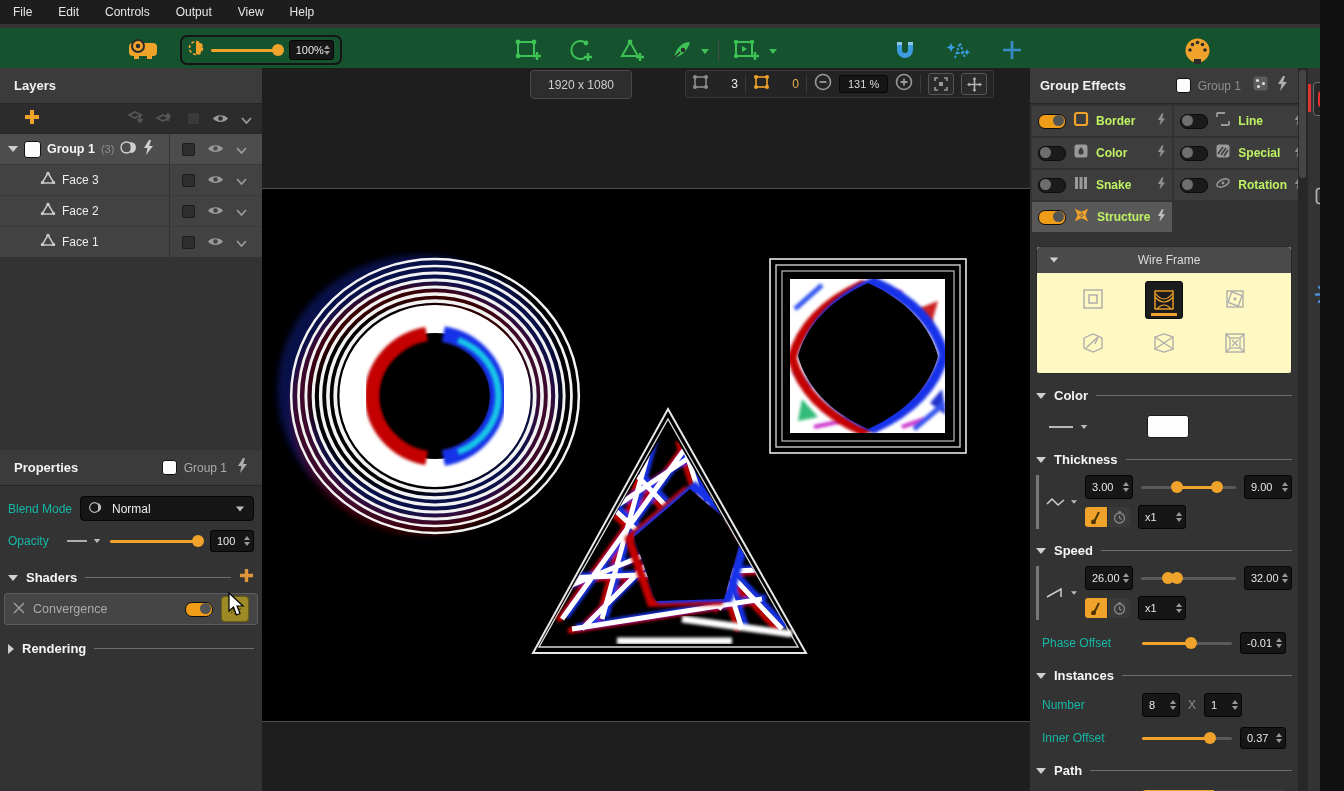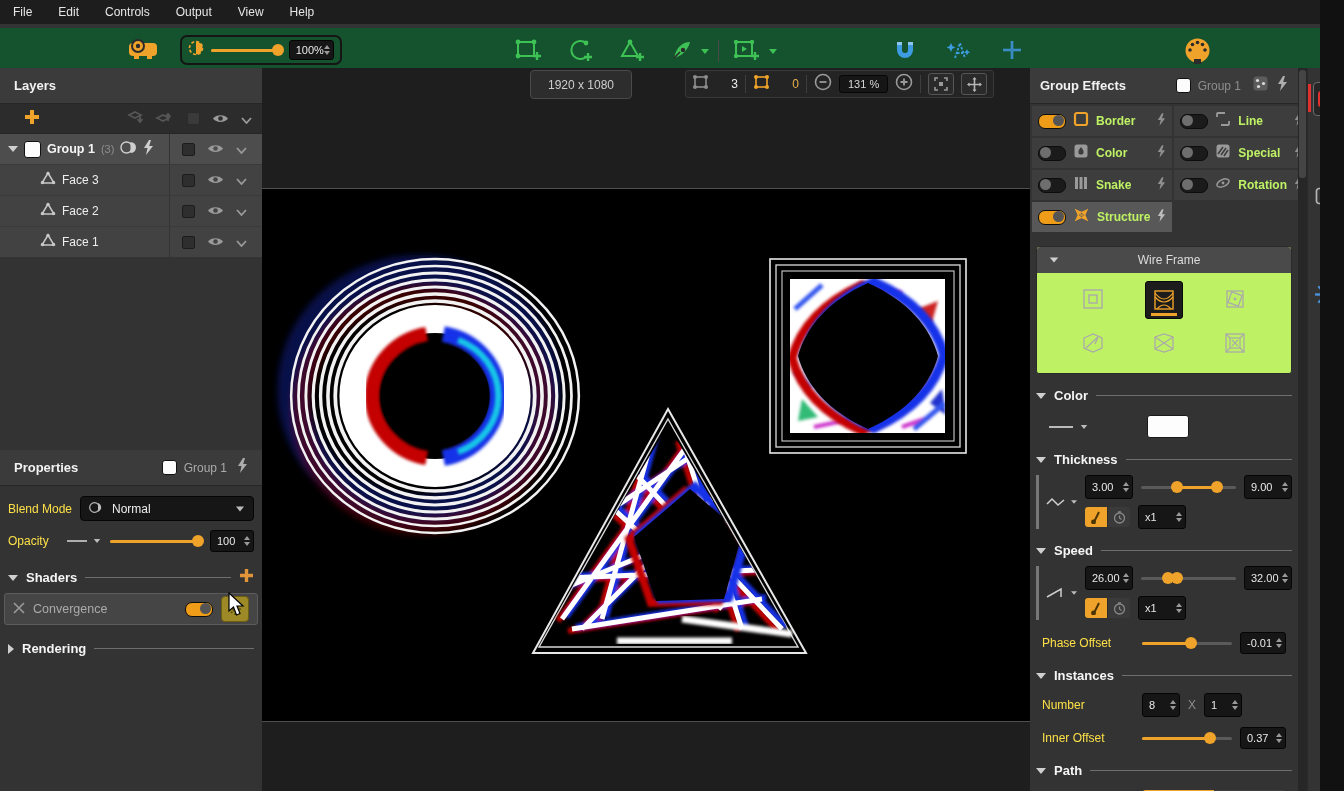--- a/index.html
+++ b/index.html
@@ -50,35 +50,35 @@
   .seltb{position:absolute;left:423px;top:2px;height:26px;background:#242424;border:1px solid #383838;border-radius:3px;display:flex;align-items:center;padding:0 6px;gap:7px;}
   .vsep{width:1px;height:18px;background:#3d3d3d;}
   .zoombox{background:#161616;border:1px solid #070707;border-radius:3px;color:#d8d8d8;font-size:11px;padding:2px 8px;}
   .icobtn{width:24px;height:20px;border:1px solid #555;border-radius:3px;display:flex;align-items:center;justify-content:center;background:#2a2a2a;}
   
   .right-panel{position:absolute;left:1030px;top:68px;width:268px;height:723px;background:#333;overflow:hidden;}
   .fx-grid{display:grid;grid-template-columns:1fr 1fr;gap:2px;padding:2px;}
   .fx-cell{height:30px;background:#3d3d3d;display:flex;align-items:center;gap:7px;padding:0 6px;box-sizing:border-box;}
   .fx-cell.sel{background:#585858;}
   .fx-label{flex:1;color:#bef264;font-size:12px;font-weight:bold;}
-  .wirebox{margin:12px 6px 0 6px;background:#bef264;border:1px solid #2a2a2a;border-radius:3px;}
+  .wirebox{margin:12px 6px 0 6px;background:#fef9c3;border:1px solid #2a2a2a;border-radius:3px;}
   .wirehead{height:26px;background:#4a4a4a;border-radius:3px 3px 0 0;display:flex;align-items:center;padding:0 12px;box-sizing:border-box;}
   .wiretitle{flex:1;text-align:center;color:#dcdcdc;font-size:12px;}
   .wiregrid{display:grid;grid-template-columns:repeat(3,1fr);justify-items:center;row-gap:6px;padding:8px 20px 12px 20px;}
   .wbtn{width:36px;height:36px;display:flex;align-items:center;justify-content:center;border-radius:3px;position:relative;}
   .wbtn.sel{background:#1c1c1c;border:1px solid #090909;}
   .wbtn.sel::after{content:"";position:absolute;left:5px;right:5px;bottom:2px;height:3px;background:#f0a32a;}
   .rsect{display:flex;align-items:center;gap:8px;padding:0 6px;margin-top:14px;}
   .rsect .t{color:#f5f5f5;font-size:13px;font-weight:bold;}
   .paramrow{display:flex;align-items:center;gap:8px;padding:0 12px;box-sizing:border-box;}
   .lfobar{width:3px;background:#777;align-self:stretch;}
   .lfobtn{width:22px;height:20px;display:flex;align-items:center;justify-content:center;}
   .lfobtn.on{background:#f0a32a;border-radius:3px 0 0 3px;}
   .lfobtn.off{background:#3a3a3a;border-radius:0 3px 3px 0;border-left:1px solid #2c2c2c;}
-  .label12{color:#fde047;font-size:12px;}
+  .label12{color:#14b8a6;font-size:12px;}
   
   .vscroll{position:absolute;left:1298px;top:68px;width:9px;height:723px;background:#272727;}
   .vscroll .thumb{position:absolute;left:1px;top:2px;width:7px;height:108px;background:#454545;border-radius:3px;}
   .rail{position:absolute;left:1307px;top:68px;width:37px;height:723px;background:#333;border-left:1px solid #2a2a2a;}
   .railbtn{position:absolute;left:5px;width:30px;height:32px;border:1px solid #6a6a6a;border-radius:4px;background:#262626;display:flex;align-items:center;justify-content:center;}
   .rail-indicator{position:absolute;left:0;width:3px;height:28px;background:#e03131;}
   .cursor{position:absolute;left:228px;top:592px;z-index:50;}
 </style>
 </head>
 <body>

